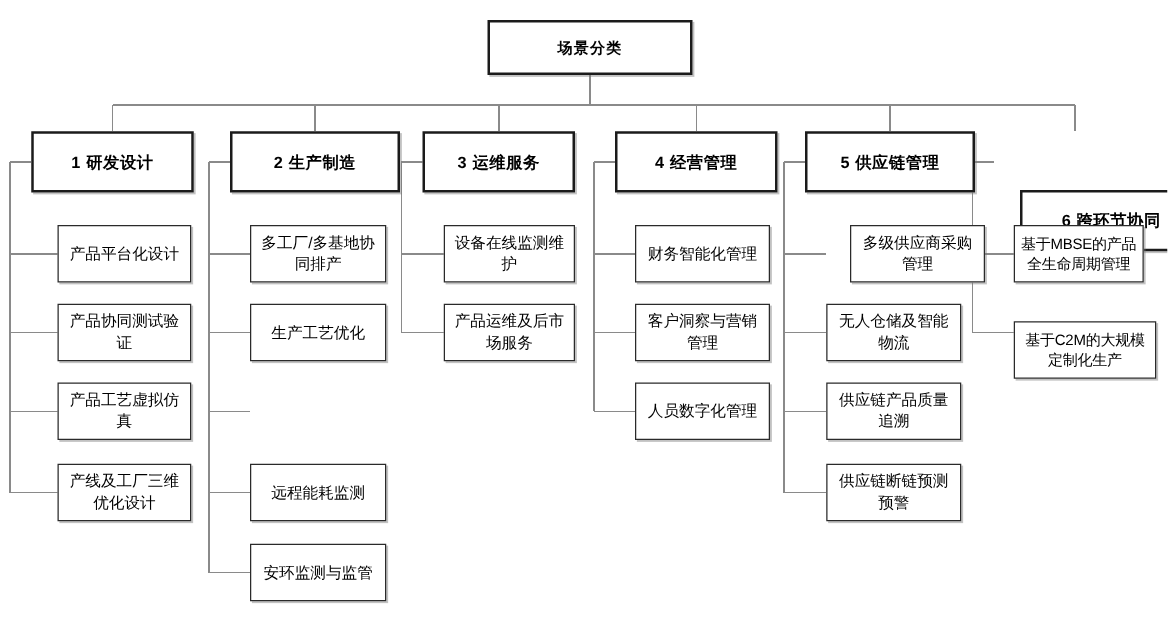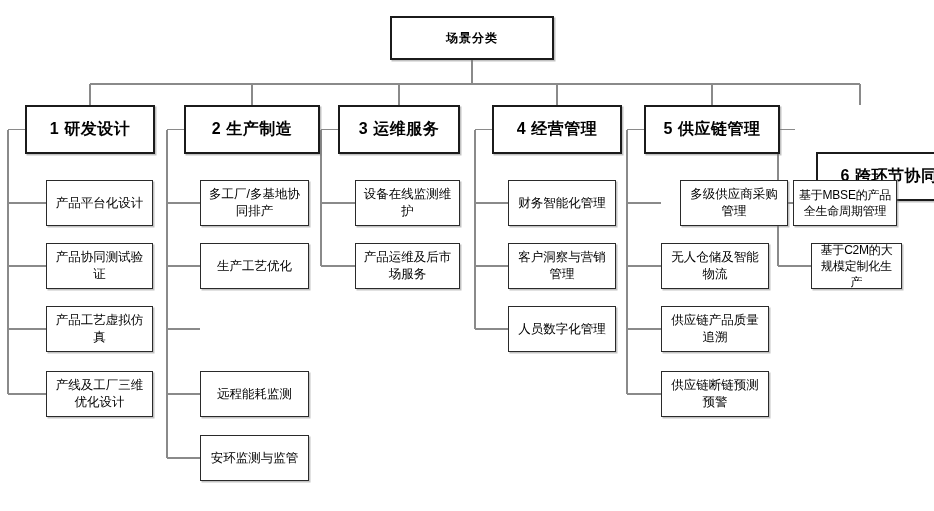--- a/index.html
+++ b/index.html
@@ -36,21 +36,21 @@
   }
   .node-root {
     border: 2.2px solid #1b1b1b;
     font-weight: bold;
     font-size: 12px;
     letter-spacing: 1px;
   }
   .node-cat {
     border: 2.2px solid #1b1b1b;
     font-weight: bold;
-    font-size: 16px;
+    font-size: 13px;
     letter-spacing: 0.5px;
   }
   .node-leaf {
     border: 1.6px solid #2a2a2a;
     font-weight: normal;
     font-size: 12.5px;
     line-height: 1.35;
     padding: 2px 4px;
   }
   .node-leaf.tight {
@@ -181,20 +181,20 @@
   <div class="node node-leaf" style="left:661px; top:306px; width:108px; height:46px;">
     <span class="label">供应链产品质量追溯</span>
   </div>
   <div class="node node-leaf" style="left:661px; top:371px; width:108px; height:46px;">
     <span class="label">供应链断链预测预警</span>
   </div>
 
   <div class="node node-cat" style="left:816px; top:105px; width:146px; height:49px;margin-top:47px;">
     <span class="label">6 跨环节协同</span>
   </div>
-  <div class="node node-leaf tight" style="left:793px; top:180px; width:104px; height:46px;">
+  <div class="node node-leaf tight" style="left:811px; top:180px; width:104px; height:46px;">
     <span class="label">基于MBSE的产品全生命周期管理</span>
   </div>
-  <div class="node node-leaf tight" style="left:811px; top:243px; width:91px; height:46px;">
+  <div class="node node-leaf tight" style="left:811px; top:257px; width:114px; height:46px;">
     <span class="label">基于C2M的大规模定制化生产</span>
   </div>
 
 </div>
 
 </body></html>

